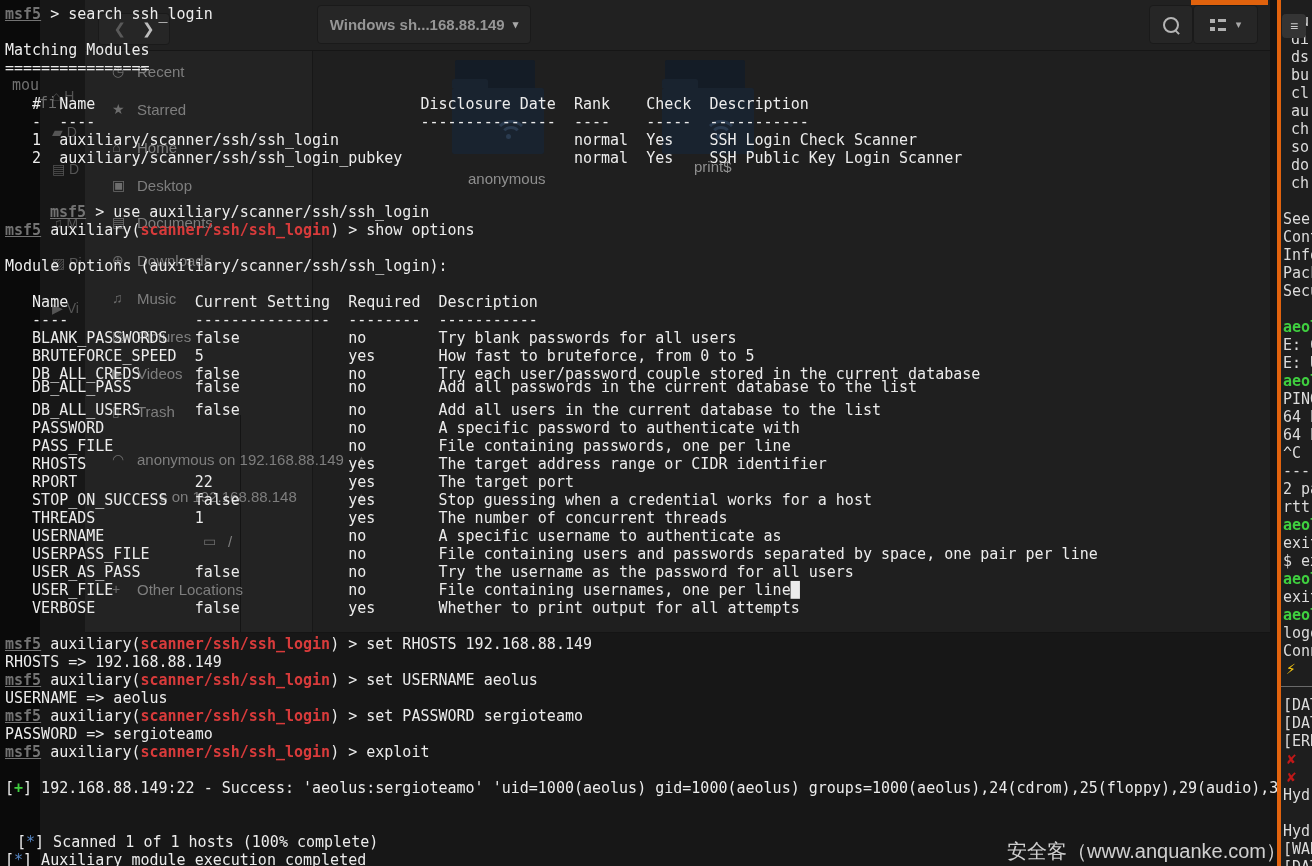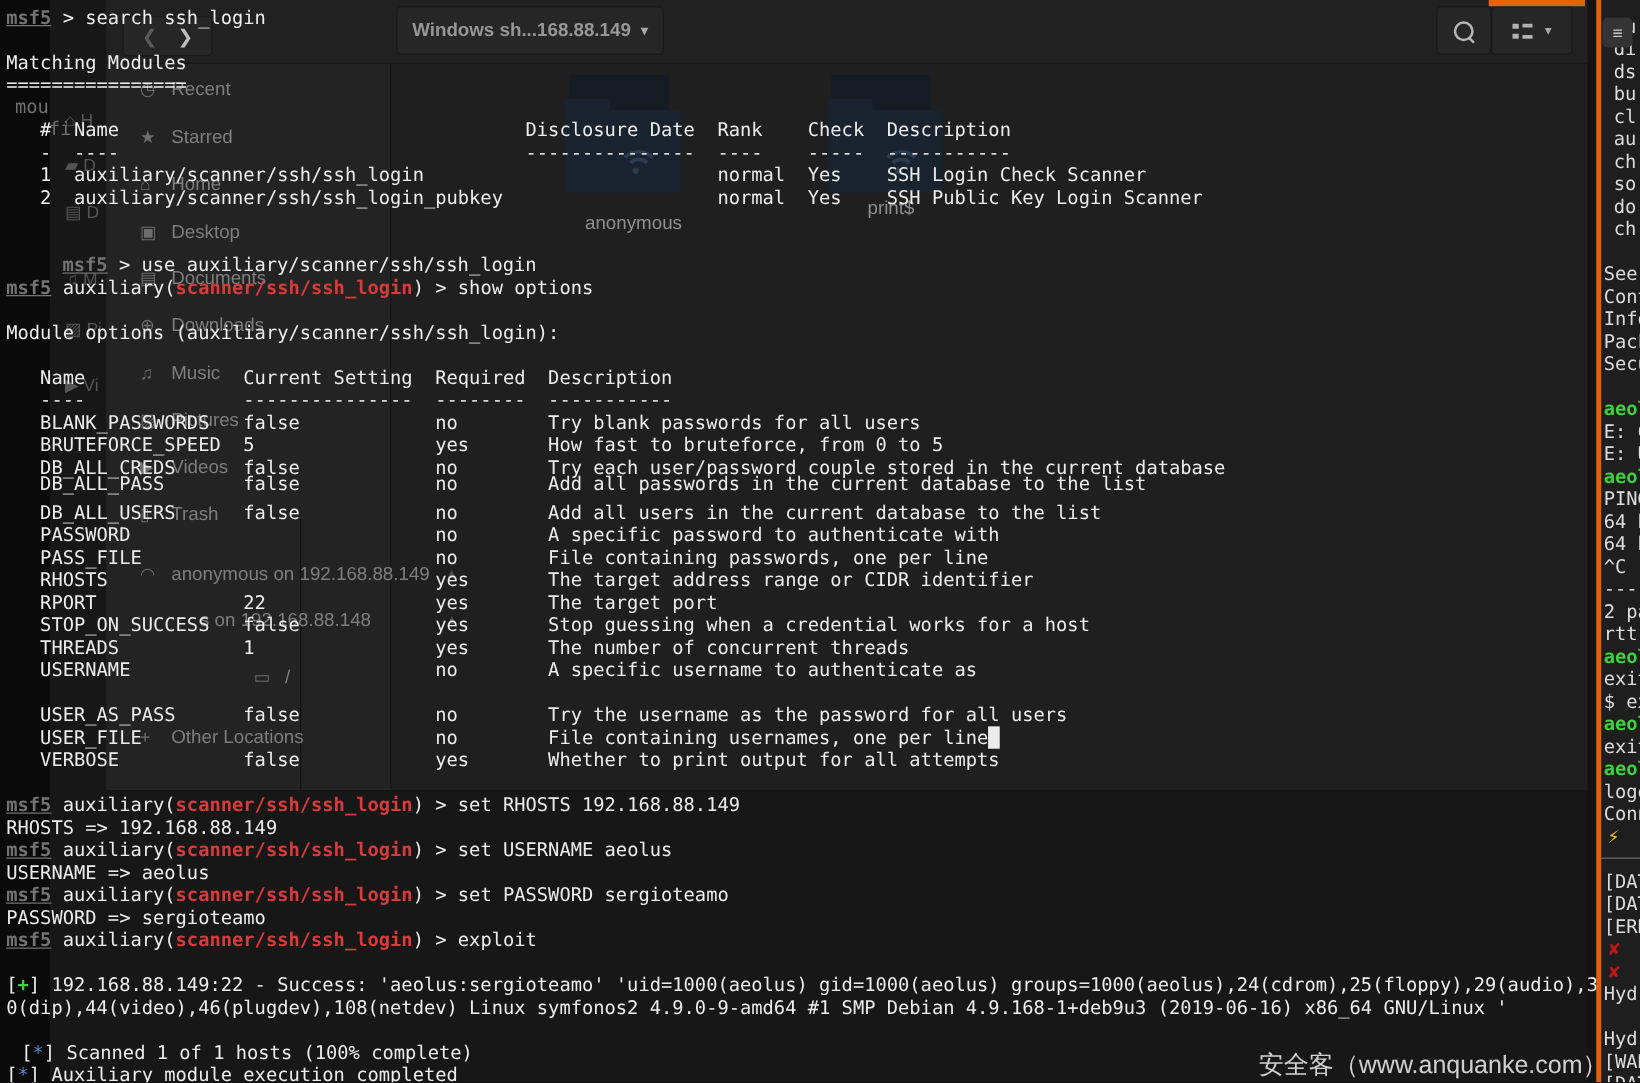--- a/index.html
+++ b/index.html
@@ -218,34 +218,34 @@
       <div class="term-line" style="top: 365px;"><span>   DB_ALL_CREDS      false            no        Try each user/password couple stored in the current database</span></div>
       <div class="term-line" style="top: 378px; text-align: center;"><span>   DB_ALL_PASS       false            no        Add all passwords in the current database to the list</span></div>
       <div class="term-line" style="top: 401px;"><span>   DB_ALL_USERS      false            no        Add all users in the current database to the list</span></div>
       <div class="term-line" style="top: 419px;"><span>   PASSWORD                           no        A specific password to authenticate with</span></div>
       <div class="term-line" style="top: 437px;"><span>   PASS_FILE                          no        File containing passwords, one per line</span></div>
       <div class="term-line" style="top: 455px;"><span>   RHOSTS                             yes       The target address range or CIDR identifier</span></div>
       <div class="term-line" style="top: 473px;"><span>   RPORT             22               yes       The target port</span></div>
       <div class="term-line" style="top: 491px;"><span>   STOP_ON_SUCCESS   false            yes       Stop guessing when a credential works for a host</span></div>
       <div class="term-line" style="top: 509px;"><span>   THREADS           1                yes       The number of concurrent threads</span></div>
       <div class="term-line" style="top: 527px;"><span>   USERNAME                           no        A specific username to authenticate as</span></div>
+      <div class="term-line" style="top: 545px;"><span>   USERPASS_FILE                      no        File containing users and passwords separated by space, one pair per line</span></div>
       <div class="term-line" style="top: 563px;"><span>   USER_AS_PASS      false            no        Try the username as the password for all users</span></div>
       <div class="term-line" style="top: 581px;"><span>   USER_FILE                          no        File containing usernames, one per line</span><span>█</span></div>
       <div class="term-line" style="top: 599px;"><span>   VERBOSE           false            yes       Whether to print output for all attempts</span></div>
       <div class="term-line" style="top: 617px;"></div>
       <div class="term-line" style="top: 635px;"><span class="c-u">msf5</span><span> auxiliary(</span><span class="c-r">scanner/ssh/ssh_login</span><span>) &gt; set RHOSTS 192.168.88.149</span></div>
       <div class="term-line" style="top: 653px;"><span>RHOSTS =&gt; 192.168.88.149</span></div>
       <div class="term-line" style="top: 671px;"><span class="c-u">msf5</span><span> auxiliary(</span><span class="c-r">scanner/ssh/ssh_login</span><span>) &gt; set USERNAME aeolus</span></div>
       <div class="term-line" style="top: 689px;"><span>USERNAME =&gt; aeolus</span></div>
       <div class="term-line" style="top: 707px;"><span class="c-u">msf5</span><span> auxiliary(</span><span class="c-r">scanner/ssh/ssh_login</span><span>) &gt; set PASSWORD sergioteamo</span></div>
       <div class="term-line" style="top: 725px;"><span>PASSWORD =&gt; sergioteamo</span></div>
       <div class="term-line" style="top: 743px;"><span class="c-u">msf5</span><span> auxiliary(</span><span class="c-r">scanner/ssh/ssh_login</span><span>) &gt; exploit</span></div>
       <div class="term-line" style="top: 761px;"></div>
       <div class="term-line" style="top: 779px;"><span>[</span><span class="c-g">+</span><span>] 192.168.88.149:22 - Success: 'aeolus:sergioteamo' 'uid=1000(aeolus) gid=1000(aeolus) groups=1000(aeolus),24(cdrom),25(floppy),29(audio),3</span></div>
-      <div class="term-line" style="top: 797px;"><span>0(dip),44(video),46(plugdev),108(netdev) Linux symfonos2 4.9.0-9-amd64 #1 SMP Debian 4.9.168-1+deb9u3 (2019-06-16) x86_64 GNU/Linux '</span></div>
       <div class="term-line" style="top: 833px; margin-left: 12px;"><span>[</span><span class="c-b">*</span><span>] Scanned 1 of 1 hosts (100% complete)</span></div>
       <div class="term-line" style="top: 851px;"><span>[</span><span class="c-b">*</span><span>] Auxiliary module execution completed</span></div>
     </div>
 
   <div id="right-term">
       <div class="rt-line" style="top: 12px; left: 10px;"><span>au</span></div>
       <div class="rt-line" style="top: 30px; left: 10px;"><span>di</span></div>
       <div class="rt-line" style="top: 48px; left: 10px;"><span>ds</span></div>
       <div class="rt-line" style="top: 66px; left: 10px;"><span>bu</span></div>
       <div class="rt-line" style="top: 84px; left: 10px;"><span>cl</span></div>

